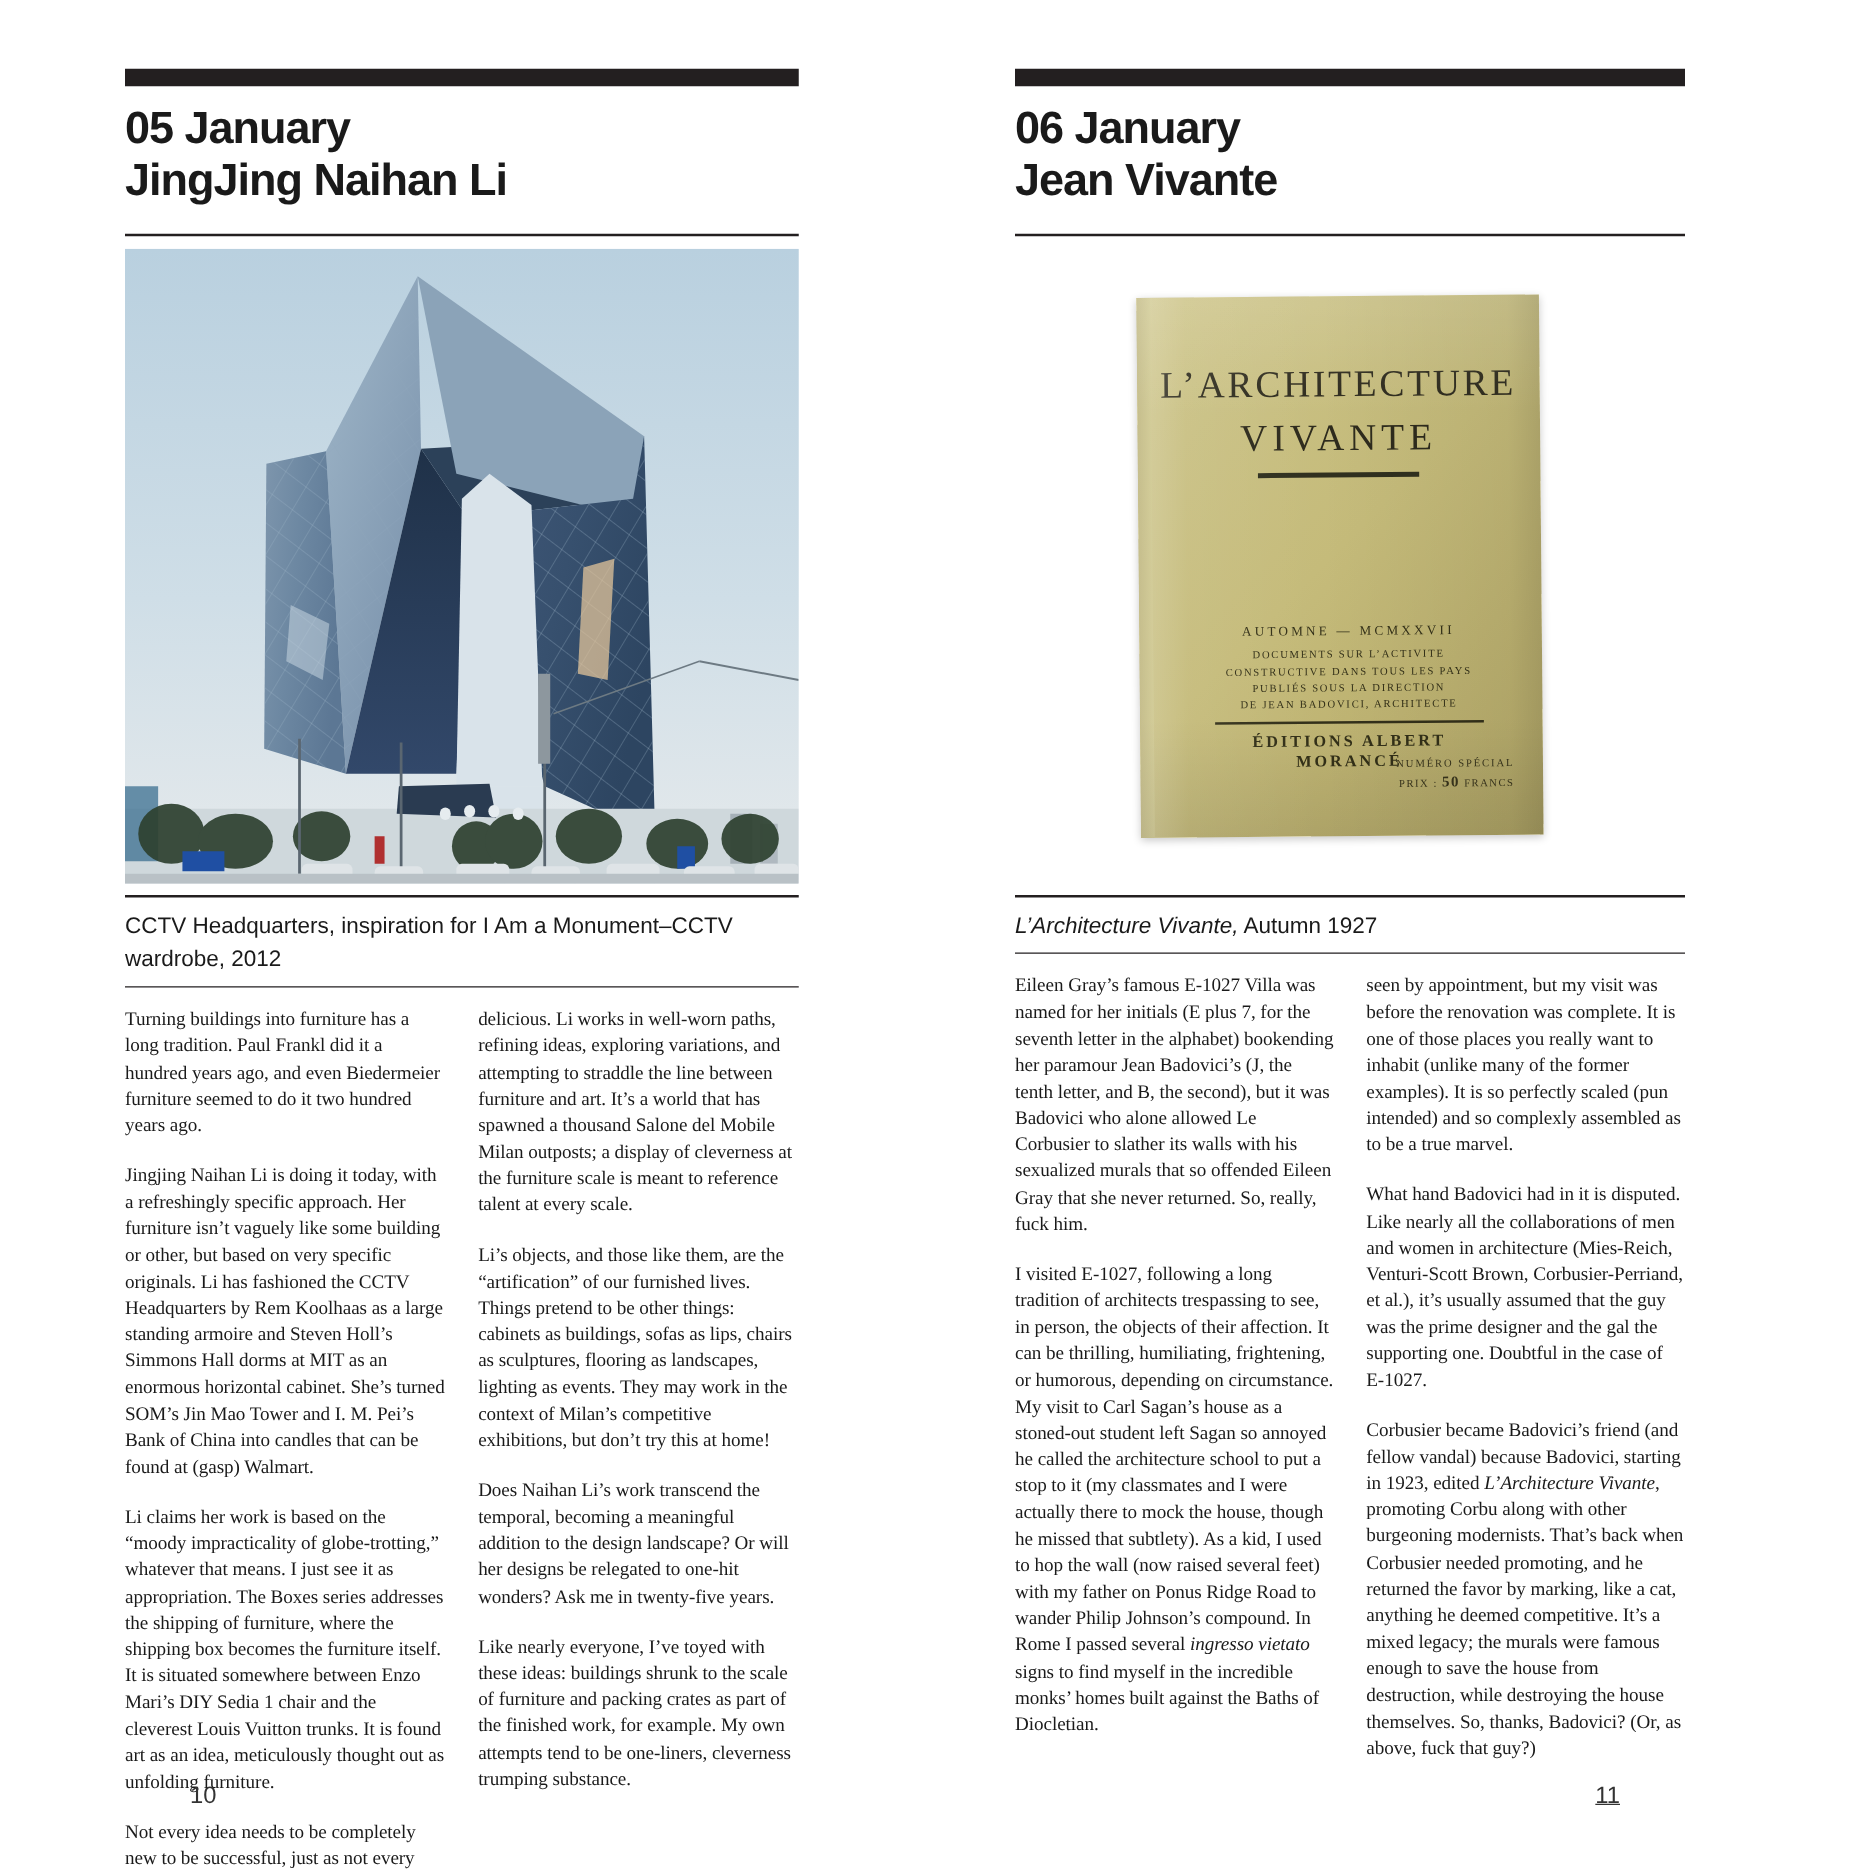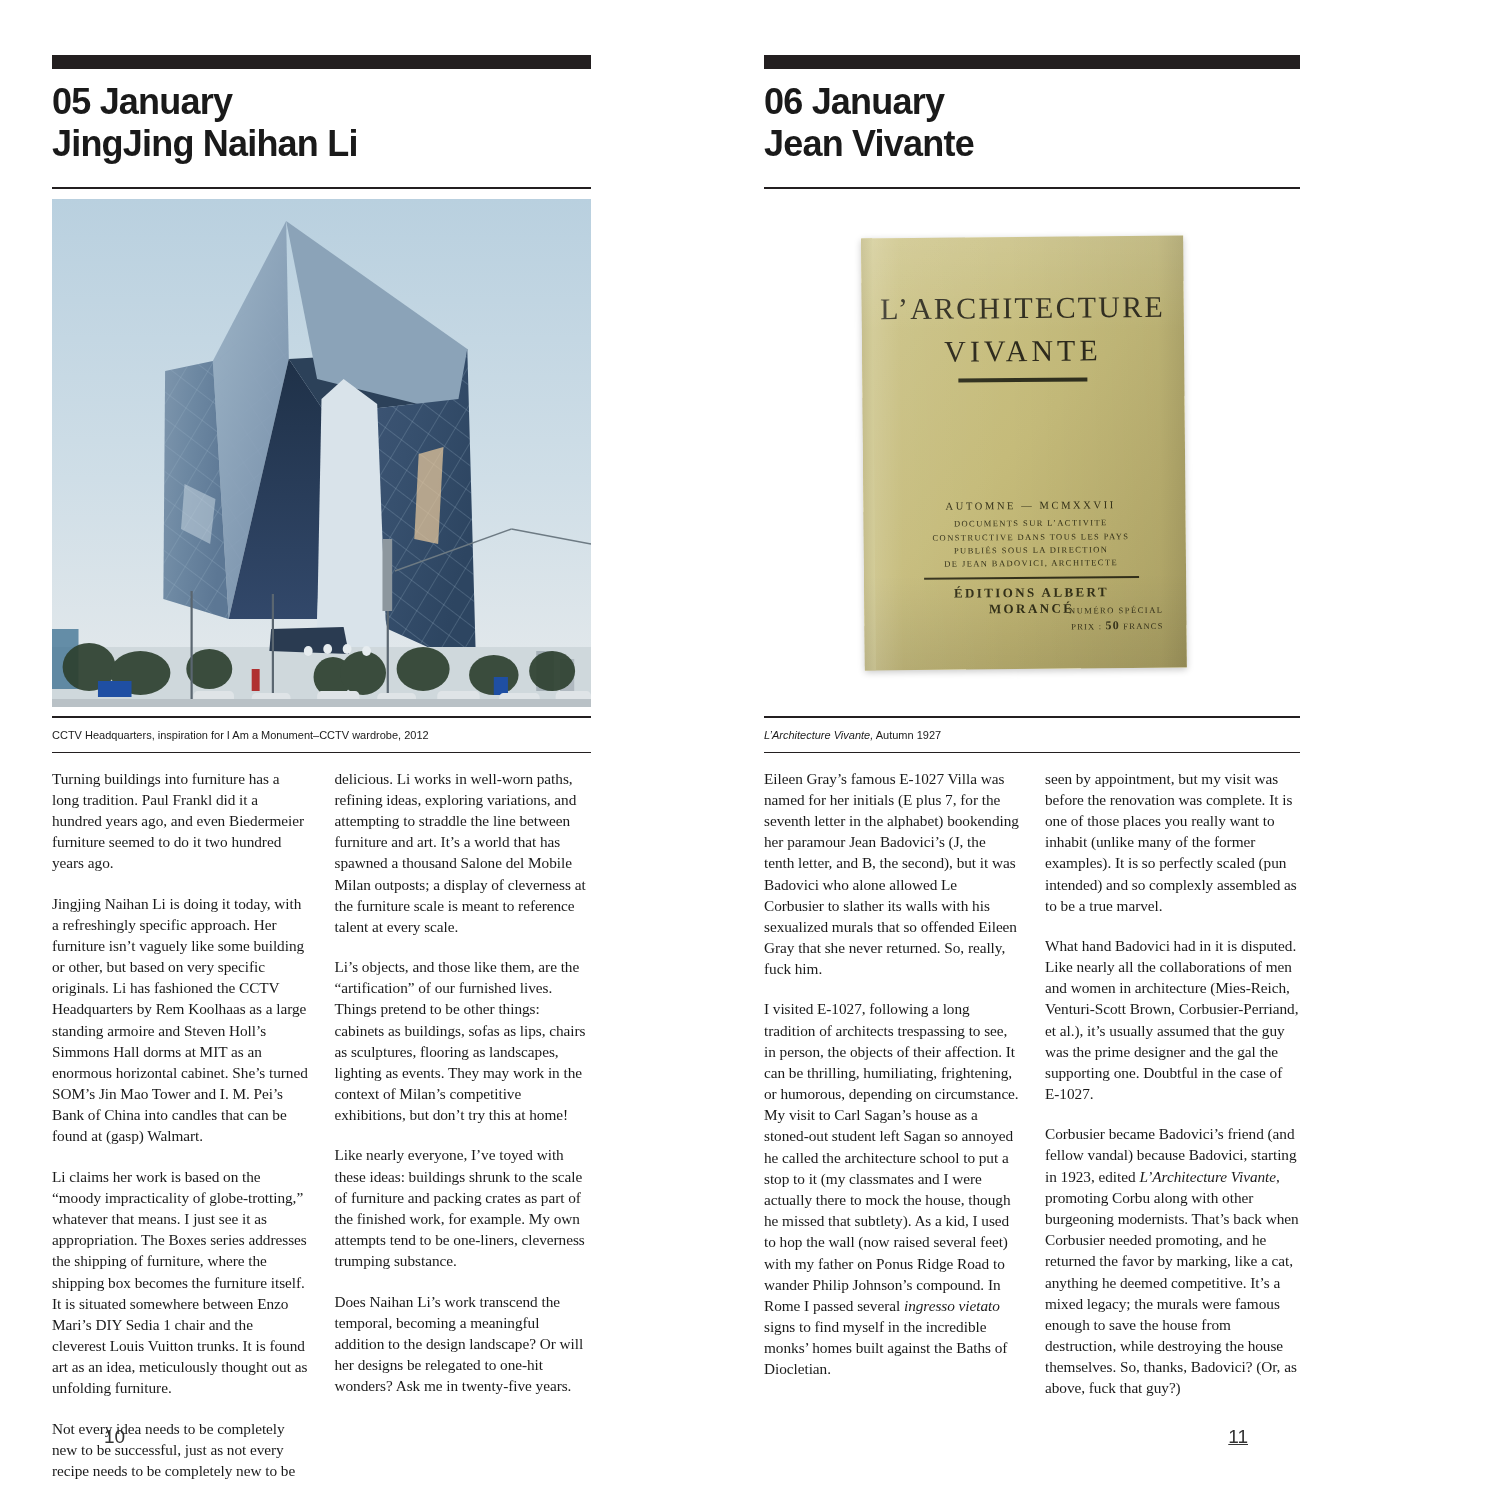--- a/index.html
+++ b/index.html
@@ -12,20 +12,21 @@
     height: 1500px;
     font-family: "Liberation Sans", sans-serif;
     color: #1a1a1a;
     overflow: hidden;
   }
   .spread {
     position: relative;
     width: 1352px;
     height: 1500px;
     display: flex;
+    padding-left: 48px;
   }
   .page {
     position: relative;
     width: 750px;
     height: 1500px;
     box-sizing: border-box;
   }
   .page-inner {
     position: absolute;
     top: 0;
@@ -163,21 +164,21 @@
     text-align: right;
     font-family: "Liberation Serif", serif;
     color: #3a361d;
   }
   .bk-special .l1 { font-size: 8.5px; letter-spacing: 1.5px; }
   .bk-special .l2 { font-size: 8.5px; letter-spacing: 1.2px; margin-top: 3px;}
   .bk-special .l2 b { font-size: 12px; }
 
   
   .caption {
-    font-size: 11px;
+    font-size: 18px;
     line-height: 1.5;
     padding: 9px 0 8px 0;
     border-top: 2px solid #231f20;
     border-bottom: 1px solid #231f20;
     margin-top: 9px;
     color: #1a1a1a;
   }
   .caption em { font-style: italic; }
 
   
@@ -339,22 +340,22 @@
       <div class="columns">
         <div class="col">
           <p>Turning buildings into furniture has a long tradition. Paul Frankl did it a hundred years ago, and even Biedermeier furniture seemed to do it two hundred years ago.</p>
           <p>Jingjing Naihan Li is doing it today, with a refreshingly specific approach. Her furniture isn’t vaguely like some building or other, but based on very specific originals. Li has fashioned the CCTV Headquarters by Rem Koolhaas as a large standing armoire and Steven Holl’s Simmons Hall dorms at MIT as an enormous horizontal cabinet. She’s turned SOM’s Jin Mao Tower and I. M. Pei’s Bank of China into candles that can be found at (gasp) Walmart.</p>
           <p>Li claims her work is based on the “moody impracticality of globe-trotting,” whatever that means. I just see it as appropriation. The Boxes series addresses the shipping of furniture, where the shipping box becomes the furniture itself. It is situated somewhere between Enzo Mari’s DIY Sedia 1 chair and the cleverest Louis Vuitton trunks. It is found art as an idea, meticulously thought out as unfolding furniture.</p>
           <p>Not every idea needs to be completely new to be successful, just as not every recipe needs to be completely new to be</p>
         </div>
         <div class="col">
           <p>delicious. Li works in well-worn paths, refining ideas, exploring variations, and attempting to straddle the line between furniture and art. It’s a world that has spawned a thousand Salone del Mobile Milan outposts; a display of cleverness at the furniture scale is meant to reference talent at every scale.</p>
           <p>Li’s objects, and those like them, are the “artification” of our furnished lives. Things pretend to be other things: cabinets as buildings, sofas as lips, chairs as sculptures, flooring as landscapes, lighting as events. They may work in the context of Milan’s competitive exhibitions, but don’t try this at home!</p>
+          <p>Does Naihan Li’s work transcend the temporal, becoming a meaningful addition to the design landscape? Or will her designs be relegated to one-hit wonders? Ask me in twenty-five years.</p>
           <p>Like nearly everyone, I’ve toyed with these ideas: buildings shrunk to the scale of furniture and packing crates as part of the finished work, for example. My own attempts tend to be one-liners, cleverness trumping substance.</p>
-          <p>Does Naihan Li’s work transcend the temporal, becoming a meaningful addition to the design landscape? Or will her designs be relegated to one-hit wonders? Ask me in twenty-five years.</p>
         </div>
       </div>
 
       <div class="folio">10</div>
     </div>
   </div>
 
   <div class="page page-right">
     <div class="page-inner">
 

